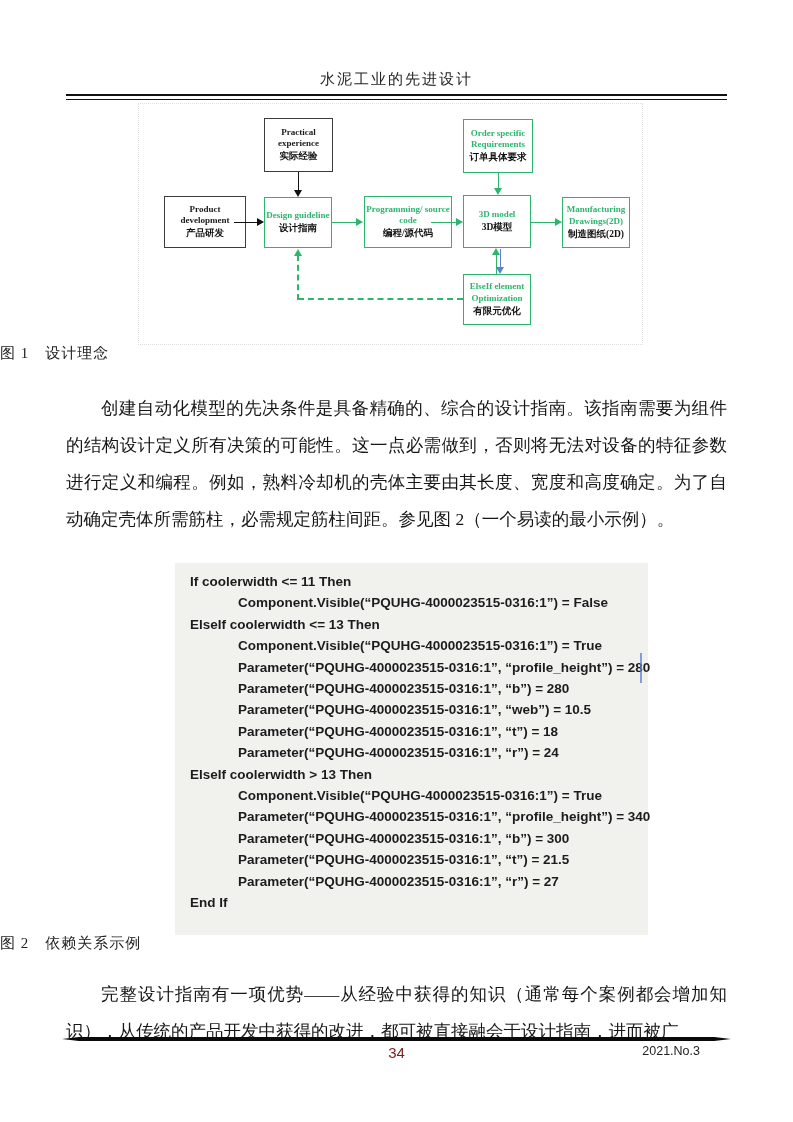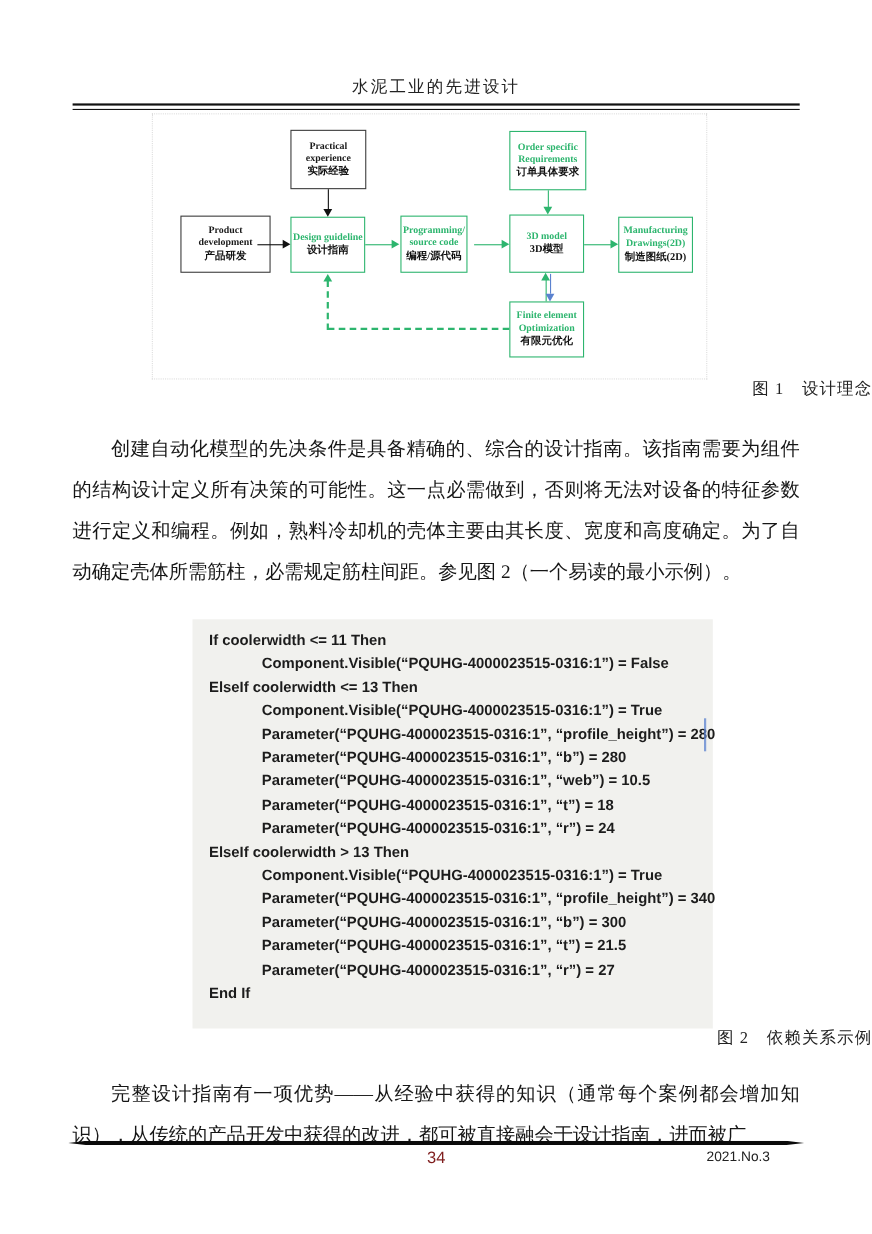--- a/index.html
+++ b/index.html
@@ -42,21 +42,21 @@
   .tri{position:absolute;width:0;height:0;}
   .tri.right{border-top:4px solid transparent;border-bottom:4px solid transparent;border-left:7px solid #111;}
   .tri.down{border-left:4px solid transparent;border-right:4px solid transparent;border-top:7px solid #111;}
   .tri.up{border-left:4px solid transparent;border-right:4px solid transparent;border-bottom:7px solid #111;}
   .tri.right.g{border-left-color:var(--green);}
   .tri.down.g{border-top-color:var(--green);}
   .tri.up.g{border-bottom-color:var(--green);}
   .tri.down.b{border-top-color:var(--blue);}
   
   .fig-caption{
-    position:absolute;left:0;width:100%;text-align:right;
+    position:absolute;left:0;width:100%;text-align:left;
     font-size:15px;color:#222;letter-spacing:1px;
   }
   .cap1{top:344px;}
   .cap2{top:934px;}
   .para{
     position:absolute;left:66px;width:661px;font-size:17.5px;line-height:37px;
     text-align:justify;text-indent:2em;color:#161616;
   }
   .para1{top:372px;}
   .para2{top:958px;}
@@ -106,34 +106,34 @@
     <span class="zh">订单具体要求</span>
   </div>
   <div class="fbox black" style="left:25px;top:92px;width:82px;height:52px;">
     <span class="en">Product development</span>
     <span class="zh">产品研发</span>
   </div>
   <div class="fbox green" style="left:125px;top:93px;width:68px;height:51px;">
     <span class="en">Design guideline</span>
     <span class="zh">设计指南</span>
   </div>
-  <div class="fbox green" style="left:225px;top:92px;width:61px;height:52px;">
+  <div class="fbox green" style="left:225px;top:92px;width:88px;height:52px;">
     <span class="en">Programming/ source code</span>
     <span class="zh">编程/源代码</span>
   </div>
   <div class="fbox green" style="left:324px;top:91px;width:68px;height:53px;">
     <span class="en">3D model</span>
     <span class="zh">3D模型</span>
   </div>
   <div class="fbox green" style="left:423px;top:93px;width:68px;height:51px;">
     <span class="en">Manufacturing Drawings(2D)</span>
     <span class="zh">制造图纸(2D)</span>
   </div>
   <div class="fbox green" style="left:324px;top:170px;width:68px;height:51px;">
-    <span class="en">Finite element Optimization</span>
+    <span class="en">ElseIf element Optimization</span>
     <span class="zh">有限元优化</span>
   </div>
 
   <div class="vline" style="left:158.5px;top:68px;height:19px;"></div>
   <div class="tri down" style="left:155px;top:86px;"></div>
 
   <div class="hline" style="left:95px;top:117.5px;width:24px;"></div>
   <div class="tri right" style="left:118px;top:114px;"></div>
 
   <div class="hline green" style="left:193px;top:117.5px;width:26px;"></div>

